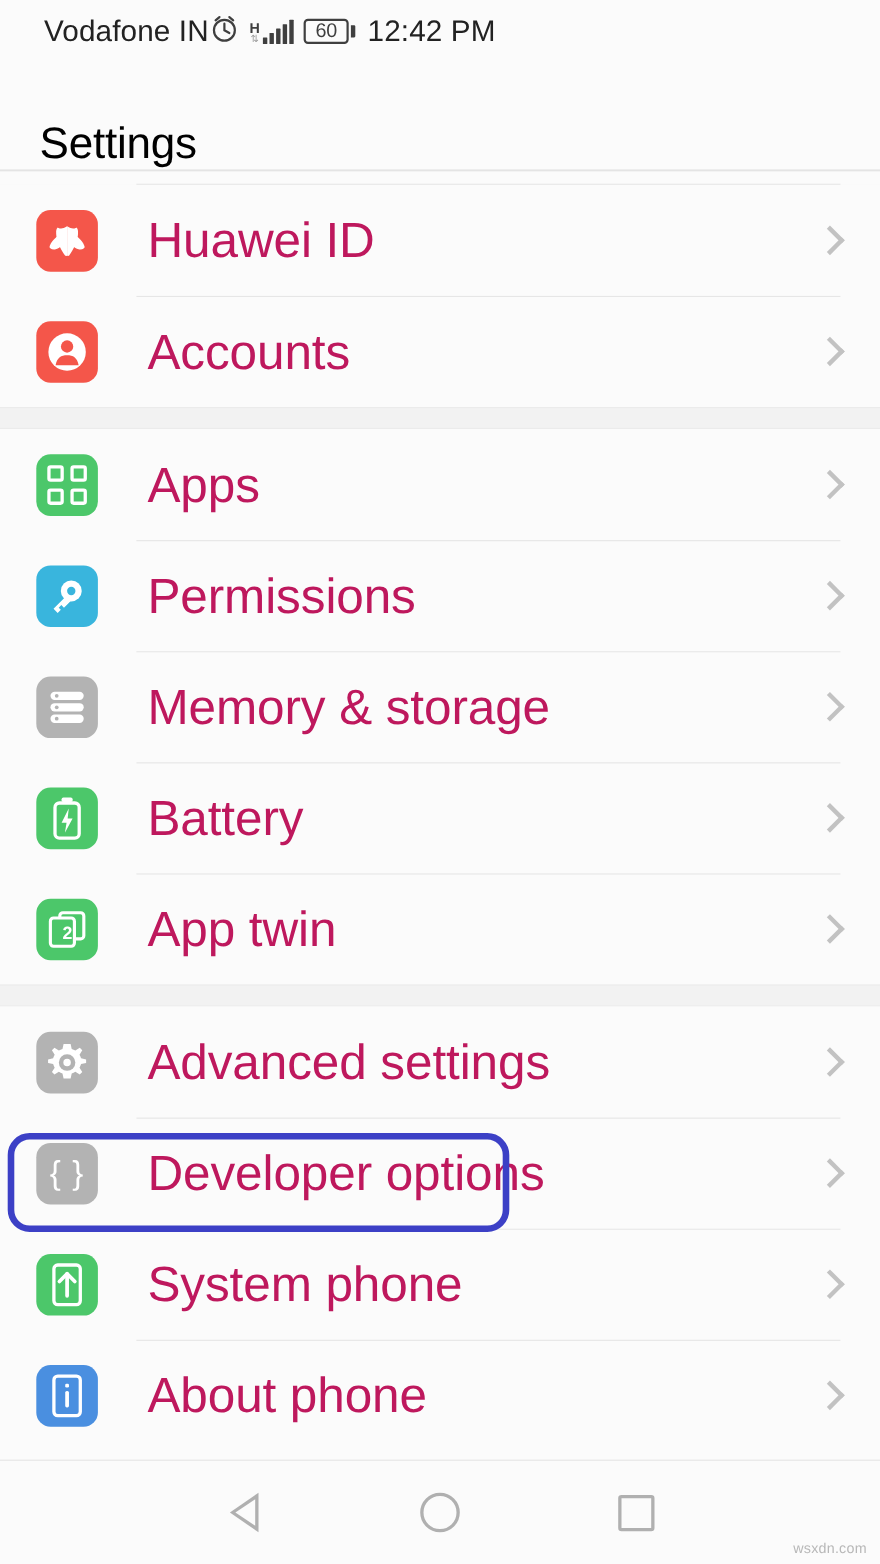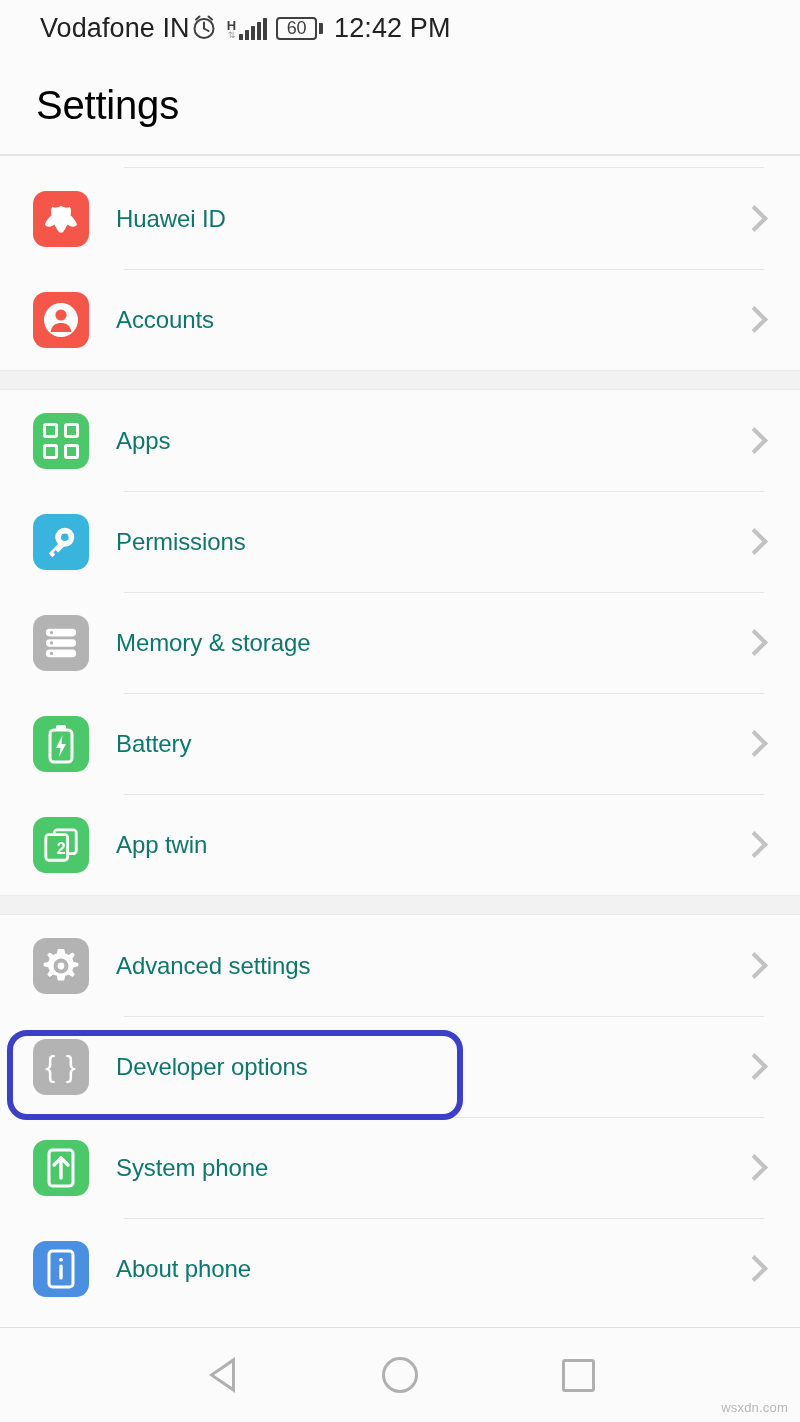--- a/index.html
+++ b/index.html
@@ -109,21 +109,21 @@
   }
 
   
   .title-bar {
     position: absolute;
     left: 0; top: 57px;
     width: 800px;
     height: 97px;
     background: #fbfbfb;
     display: flex;
-    align-items: center;
+    align-items: flex-end;
   }
   .page-title {
     margin-left: 36px;
     font-size: 40px;
     color: #000000;
     letter-spacing: -0.2px;
   }
   .header-divider {
     position: absolute;
     left: 0; top: 154px;
@@ -184,23 +184,23 @@
     width: 56px;
     height: 56px;
     border-radius: 13px;
     flex: 0 0 auto;
     display: flex;
     align-items: center;
     justify-content: center;
     position: relative;
   }
   .row-label {
-    margin-left: 27px;
-    font-size: 24px;
-    color: #0f766e;
+    margin-left: 45px;
+    font-size: 45px;
+    color: #be185d;
     letter-spacing: -0.1px;
     flex: 1 1 auto;
   }
   .chevron {
     flex: 0 0 auto;
     margin-right: 39px;
     width: 18px;
     height: 30px;
     position: relative;
   }

